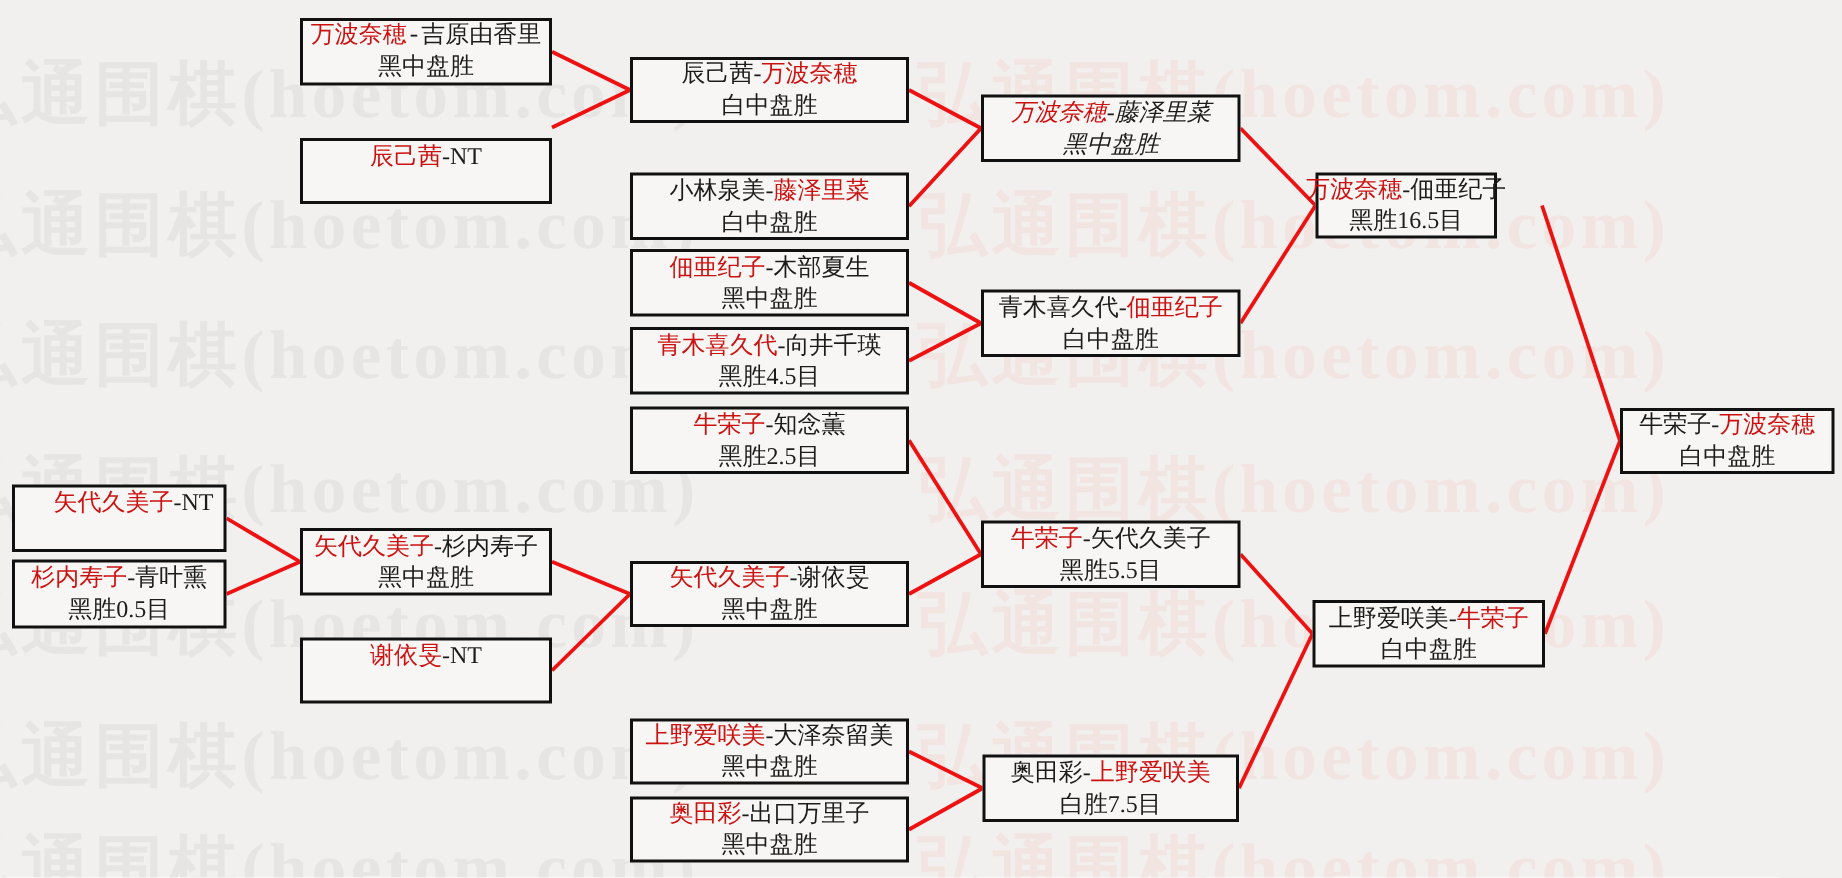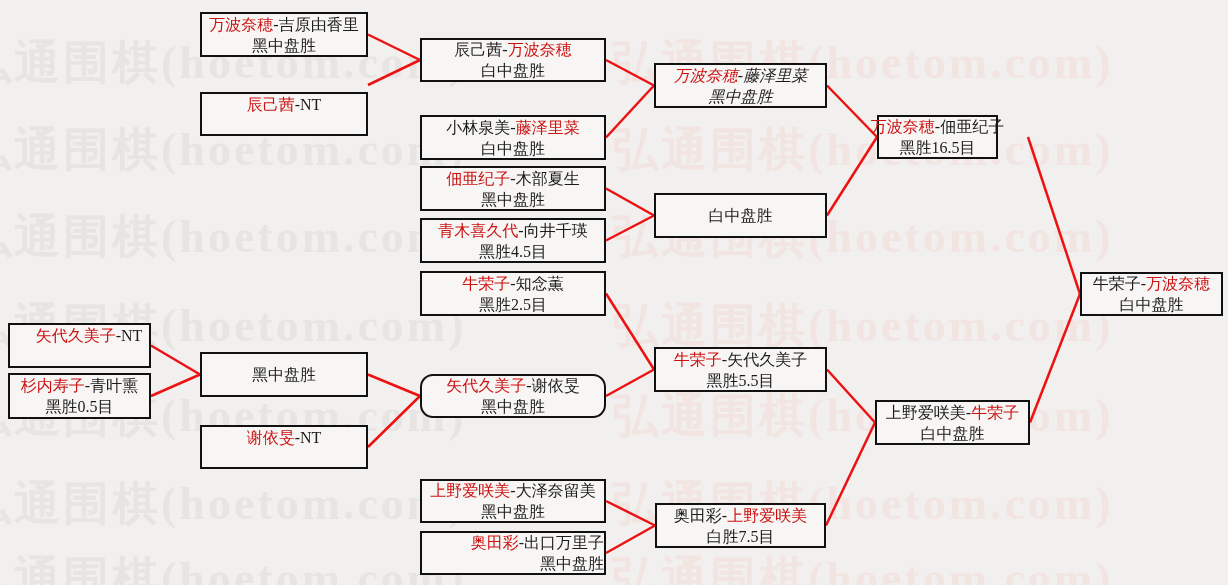--- a/index.html
+++ b/index.html
@@ -62,37 +62,38 @@
       <line x1="368" y1="447" x2="420" y2="396" stroke="#ee1111" stroke-width="2.5"></line>
       <line x1="606" y1="293.5" x2="654" y2="369.5" stroke="#ee1111" stroke-width="2.5"></line>
       <line x1="606" y1="396" x2="654" y2="369.5" stroke="#ee1111" stroke-width="2.5"></line>
       <line x1="606" y1="501" x2="655" y2="525.5" stroke="#ee1111" stroke-width="2.5"></line>
       <line x1="606" y1="553" x2="655" y2="525.5" stroke="#ee1111" stroke-width="2.5"></line>
       <line x1="827" y1="369.5" x2="875" y2="422.5" stroke="#ee1111" stroke-width="2.5"></line>
       <line x1="826" y1="525.5" x2="875" y2="422.5" stroke="#ee1111" stroke-width="2.5"></line>
       <line x1="1030" y1="422.5" x2="1080" y2="294" stroke="#ee1111" stroke-width="2.5"></line>
     </svg>
   <div id="boxes">
-      <div class="match" style="left: 200px; top: 12px; width: 168px; height: 45px;">
+      <div class="match" style="left: 200px; top: 12px; width: 168px; height: 45px; font-family: Liberation Mono, monospace;">
         <div class="line"><span class="win">万波奈穂</span><span>-</span><span>吉原由香里</span></div>
         <div class="line">黑中盘胜</div>
       </div>
       <div class="match" style="left: 200px; top: 63px; width: 168px; height: 44px; margin-top: 29px;">
         <div class="line"><span class="win">辰己茜</span><span>-</span><span>NT</span></div>
         <div class="line"></div>
       </div>
       <div class="match" style="left: 8px; top: 323px; width: 143px; height: 45px; padding-left: 19px;">
         <div class="line"><span class="win">矢代久美子</span><span>-</span><span>NT</span></div>
         <div class="line"></div>
       </div>
       <div class="match" style="left: 8px; top: 373px; width: 143px; height: 46px;">
         <div class="line"><span class="win">杉内寿子</span><span>-</span><span>青叶熏</span></div>
         <div class="line">黑胜0.5目</div>
       </div>
       <div class="match" style="left: 200px; top: 352px; width: 168px; height: 45px;">
+        <div class="line"><span class="win">矢代久美子</span><span>-</span><span>杉内寿子</span></div>
         <div class="line">黑中盘胜</div>
       </div>
       <div class="match" style="left: 200px; top: 425px; width: 168px; height: 44px;">
         <div class="line"><span class="win">谢依旻</span><span>-</span><span>NT</span></div>
         <div class="line"></div>
       </div>
       <div class="match" style="left: 420px; top: 38px; width: 186px; height: 44px;">
         <div class="line"><span>辰己茜</span><span>-</span><span class="win">万波奈穂</span></div>
         <div class="line">白中盘胜</div>
       </div>
@@ -105,37 +106,38 @@
         <div class="line">黑中盘胜</div>
       </div>
       <div class="match" style="left: 420px; top: 218px; width: 186px; height: 45px;">
         <div class="line"><span class="win">青木喜久代</span><span>-</span><span>向井千瑛</span></div>
         <div class="line">黑胜4.5目</div>
       </div>
       <div class="match" style="left: 420px; top: 271px; width: 186px; height: 45px;">
         <div class="line"><span class="win">牛荣子</span><span>-</span><span>知念薫</span></div>
         <div class="line">黑胜2.5目</div>
       </div>
-      <div class="match" style="left: 420px; top: 374px; width: 186px; height: 44px; border-radius: 13px;">
+      <div class="match" style="left: 420px; top: 374px; width: 186px; height: 44px;">
         <div class="line"><span class="win">矢代久美子</span><span>-</span><span>谢依旻</span></div>
         <div class="line">黑中盘胜</div>
       </div>
       <div class="match" style="left: 420px; top: 479px; width: 186px; height: 44px;">
         <div class="line"><span class="win">上野爱咲美</span><span>-</span><span>大泽奈留美</span></div>
         <div class="line">黑中盘胜</div>
       </div>
-      <div class="match" style="left: 420px; top: 531px; width: 186px; height: 44px; align-items: flex-end;">
+      <div class="match" style="left: 420px; top: 531px; width: 186px; height: 44px;">
         <div class="line"><span class="win">奥田彩</span><span>-</span><span>出口万里子</span></div>
         <div class="line">黑中盘胜</div>
       </div>
       <div class="match" style="left: 654px; top: 63px; width: 173px; height: 45px; font-style: italic;">
         <div class="line"><span class="win">万波奈穂</span><span>-</span><span>藤泽里菜</span></div>
         <div class="line">黑中盘胜</div>
       </div>
       <div class="match" style="left: 654px; top: 193px; width: 173px; height: 45px;">
+        <div class="line"><span>青木喜久代</span><span>-</span><span class="win">佃亜纪子</span></div>
         <div class="line">白中盘胜</div>
       </div>
       <div class="match" style="left: 654px; top: 347px; width: 173px; height: 45px;">
         <div class="line"><span class="win">牛荣子</span><span>-</span><span>矢代久美子</span></div>
         <div class="line">黑胜5.5目</div>
       </div>
       <div class="match" style="left: 655px; top: 503px; width: 171px; height: 45px;">
         <div class="line"><span>奥田彩</span><span>-</span><span class="win">上野爱咲美</span></div>
         <div class="line">白胜7.5目</div>
       </div>

